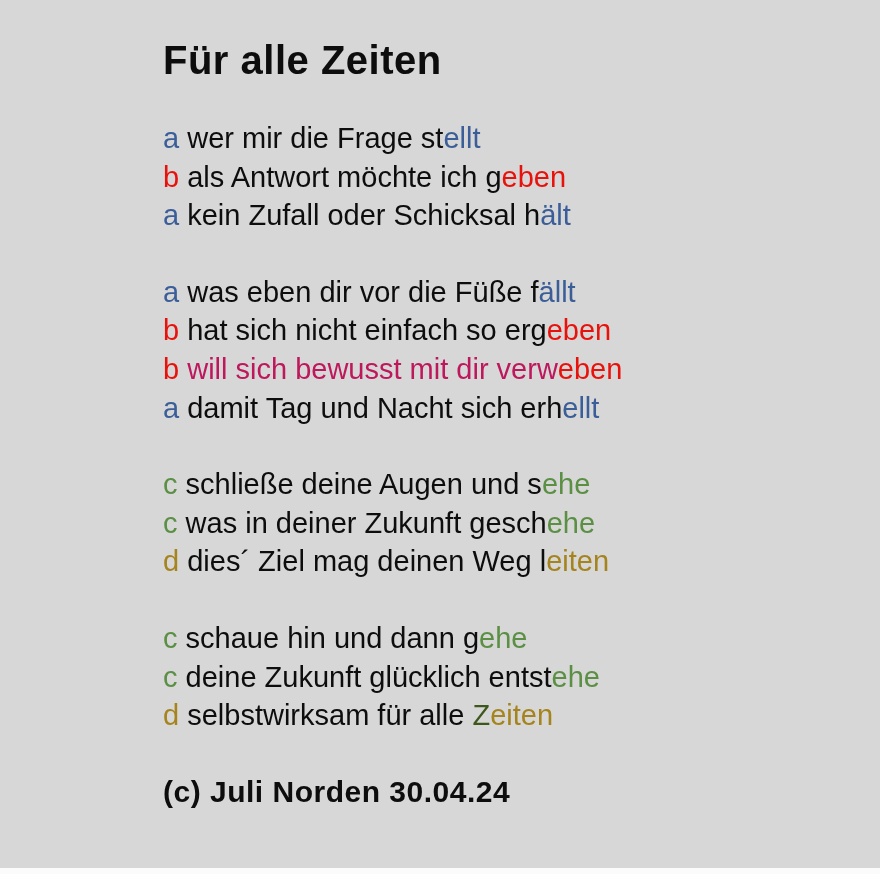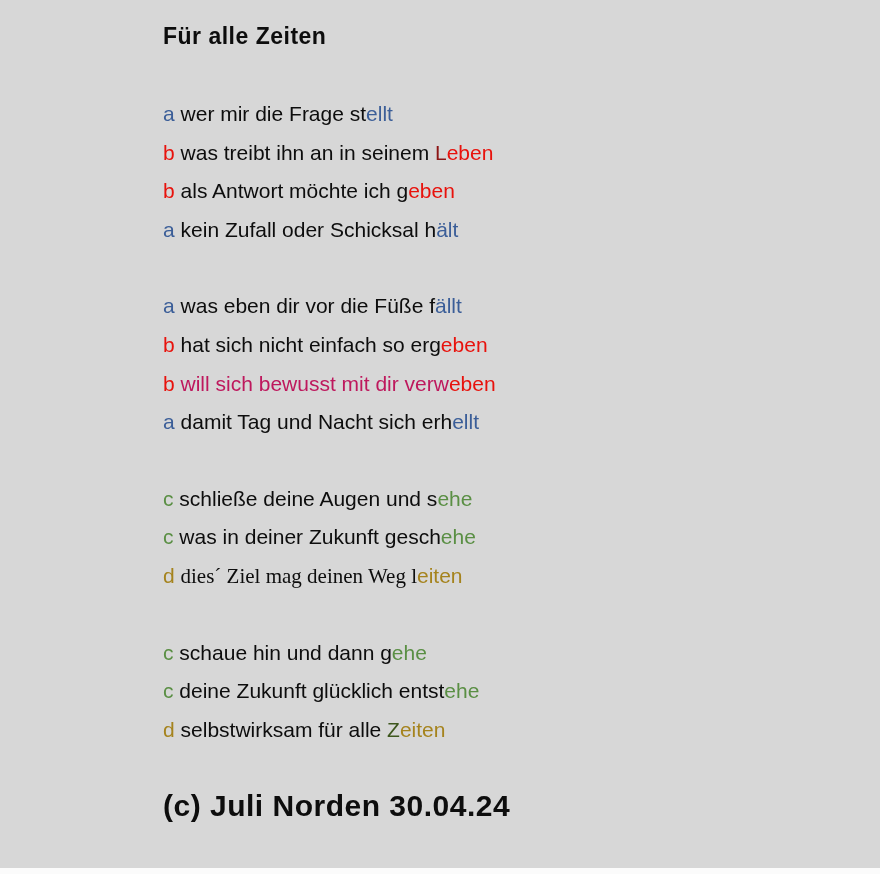--- a/index.html
+++ b/index.html
@@ -27,35 +27,35 @@
     height: 6px;
     background: #fbfbfb;
   }
   .content {
     position: absolute;
     top: 0;
     left: 163px;
     width: 650px;
   }
   .poem-title {
-    padding-top: 17px;
-    font-size: 23px;
+    padding-top: 41px;
+    font-size: 40px;
     line-height: 38px;
     font-weight: bold;
     color: #0d0d0d;
     letter-spacing: 0.5px;
   }
   .poem {
     margin-top: 40px;
   }
   .stanza {
     margin: 0 0 38px 0;
   }
   .line {
-    font-size: 21px;
+    font-size: 29px;
     line-height: 38.6px;
     color: #0d0d0d;
     white-space: nowrap;
   }
   .poem-footer {
     margin-top: 38px;
     font-size: 30px;
     line-height: 38.6px;
     font-weight: bold;
     color: #0d0d0d;
@@ -65,34 +65,33 @@
 </head>
 <body>
 
 <div class="canvas" style="background: rgb(215, 215, 215);">
   <div class="content">
     <div class="poem-title">Für alle Zeiten</div>
 
     <div class="poem" id="poem-root">
         <div class="stanza">
           <div class="line"><span style="color: rgb(59, 94, 152);">a</span> <span style="color: rgb(13, 13, 13);">wer mir die Frage st</span><span style="color: rgb(59, 94, 152);">ellt</span></div>
-          <div class="line"><span style="color: rgb(232, 18, 12);">b</span> <span style="color: rgb(13, 13, 13);">was treibt ihn an in seinem </span><span style="color: rgb(140, 20, 20);">L</span><span style="color: rgb(232, 18, 12);">eben</span></div>
           <div class="line"><span style="color: rgb(232, 18, 12);">b</span> <span style="color: rgb(13, 13, 13);">als Antwort möchte ich g</span><span style="color: rgb(232, 18, 12);">eben</span></div>
           <div class="line"><span style="color: rgb(59, 94, 152);">a</span> <span style="color: rgb(13, 13, 13);">kein Zufall oder Schicksal h</span><span style="color: rgb(59, 94, 152);">ält</span></div>
         </div>
         <div class="stanza">
           <div class="line"><span style="color: rgb(59, 94, 152);">a</span> <span style="color: rgb(13, 13, 13);">was eben dir vor die Füße f</span><span style="color: rgb(59, 94, 152);">ällt</span></div>
           <div class="line"><span style="color: rgb(232, 18, 12);">b</span> <span style="color: rgb(13, 13, 13);">hat sich nicht einfach so erg</span><span style="color: rgb(232, 18, 12);">eben</span></div>
           <div class="line"><span style="color: rgb(232, 18, 12);">b</span> <span style="color: #be185d;">will sich bewusst mit dir verw</span><span style="color: rgb(232, 18, 12);">eben</span></div>
           <div class="line"><span style="color: rgb(59, 94, 152);">a</span> <span style="color: rgb(13, 13, 13);">damit Tag und Nacht sich erh</span><span style="color: rgb(59, 94, 152);">ellt</span></div>
         </div>
         <div class="stanza">
           <div class="line"><span style="color: rgb(90, 143, 68);">c</span> <span style="color: rgb(13, 13, 13);">schließe deine Augen und s</span><span style="color: rgb(90, 143, 68);">ehe</span></div>
           <div class="line"><span style="color: rgb(90, 143, 68);">c</span> <span style="color: rgb(13, 13, 13);">was in deiner Zukunft gesch</span><span style="color: rgb(90, 143, 68);">ehe</span></div>
-          <div class="line"><span style="color: rgb(165, 131, 29);">d</span> <span style="color: rgb(13, 13, 13); font-family: Liberation Serif, serif;">dies´ Ziel mag deinen Weg l</span><span style="color: rgb(165, 131, 29);">eiten</span></div>
+          <div class="line"><span style="color: rgb(165, 131, 29);">d</span> <span style="color: rgb(13, 13, 13);">dies´ Ziel mag deinen Weg l</span><span style="color: rgb(165, 131, 29);">eiten</span></div>
         </div>
         <div class="stanza">
           <div class="line"><span style="color: rgb(90, 143, 68);">c</span> <span style="color: rgb(13, 13, 13);">schaue hin und dann g</span><span style="color: rgb(90, 143, 68);">ehe</span></div>
           <div class="line"><span style="color: rgb(90, 143, 68);">c</span> <span style="color: rgb(13, 13, 13); margin-top: 15px;">deine Zukunft glücklich entst</span><span style="color: rgb(90, 143, 68);">ehe</span></div>
           <div class="line"><span style="color: rgb(165, 131, 29);">d</span> <span style="color: rgb(13, 13, 13);">selbstwirksam für alle </span><span style="color: rgb(62, 87, 30);">Z</span><span style="color: rgb(165, 131, 29);">eiten</span></div>
         </div>
       </div>
 
     <div class="poem-footer">(c) Juli Norden 30.04.24</div>
   </div>

